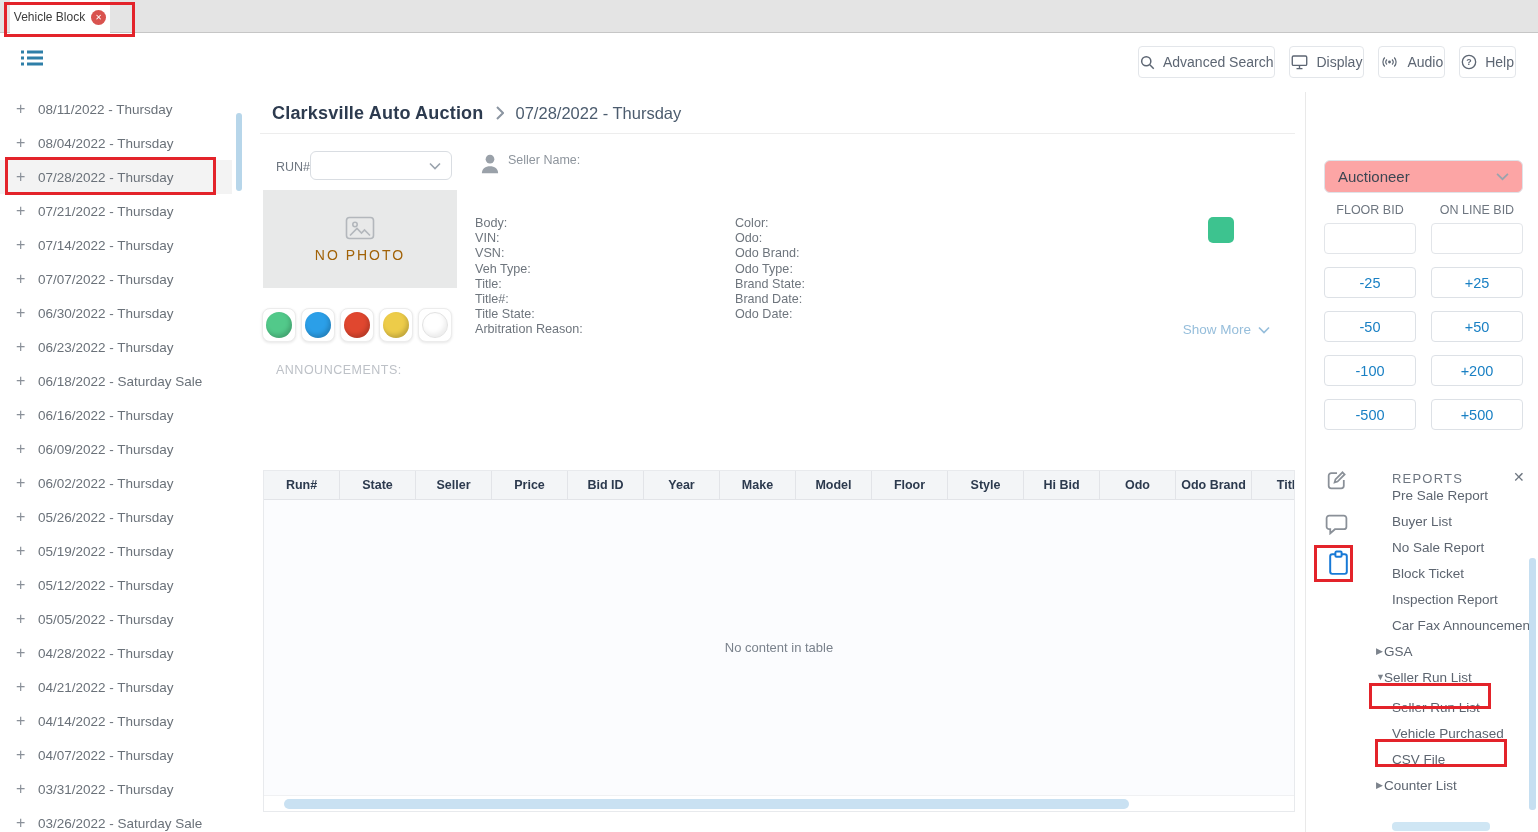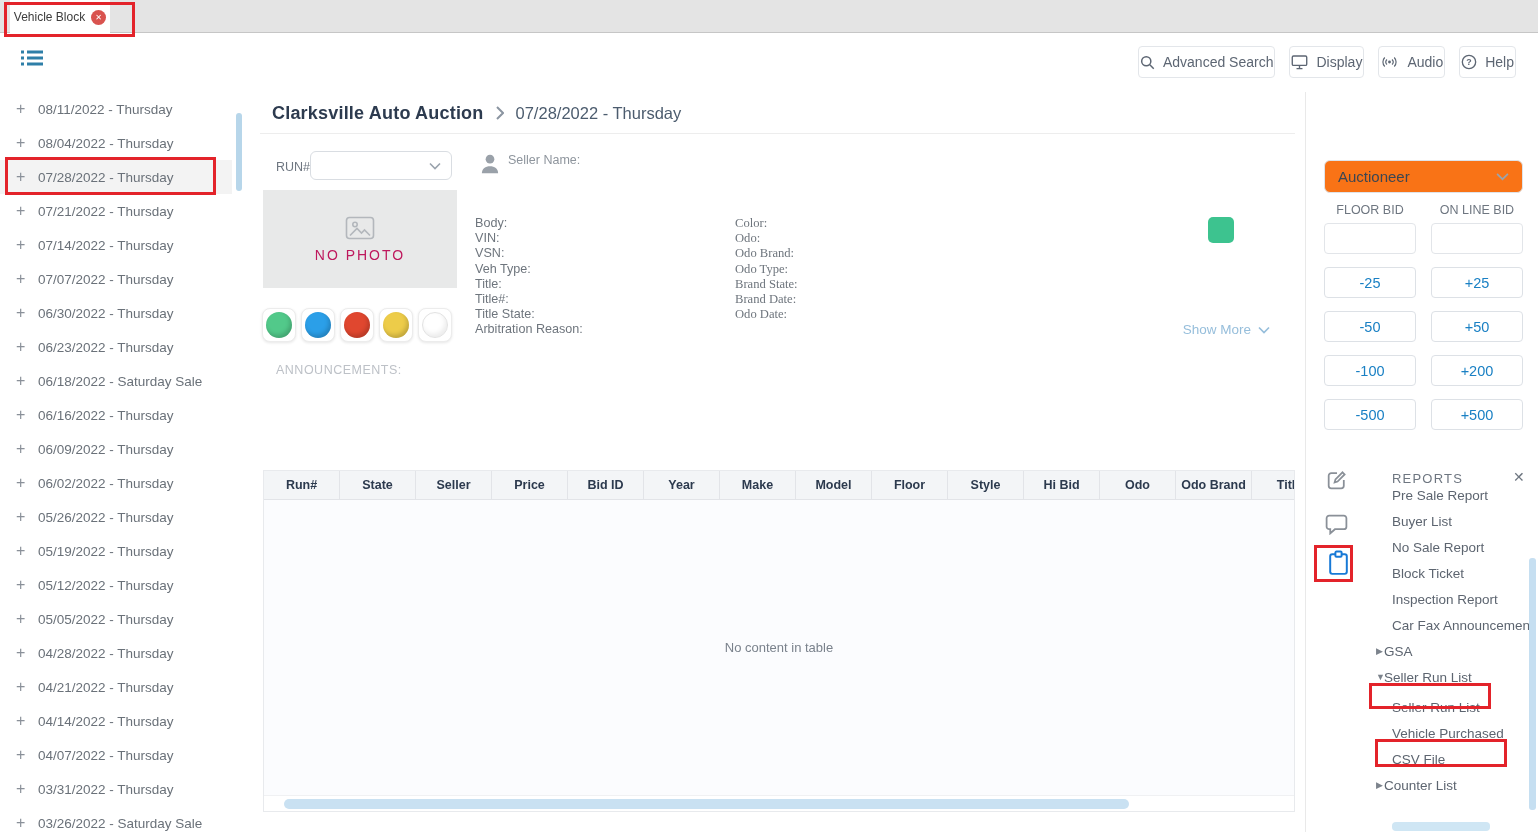--- a/index.html
+++ b/index.html
@@ -46,44 +46,44 @@
   .breadcrumb{position:absolute;left:272px;top:101px;height:24px;display:flex;align-items:center;gap:12px;}
   .bc-auction{font-size:18px;font-weight:bold;color:var(--txt-dark);letter-spacing:.2px;}
   .bc-date{font-size:16.5px;color:#4c5c6e;}
 
   
   .run-label{position:absolute;left:276px;top:160px;font-size:12.5px;color:#6e7680;}
   .run-select{position:absolute;left:310px;top:151px;width:142px;height:29px;border:1px solid #d9dde2;border-radius:6px;background:#fff;display:flex;align-items:center;justify-content:space-between;padding:0 10px;cursor:pointer;color:#4c5560;font-size:13px;}
   .seller-icon{position:absolute;left:477px;top:150px;}
   .seller-label{position:absolute;left:508px;top:153px;font-size:12.5px;color:#8e959d;}
   .photo-box{position:absolute;left:263px;top:190px;width:194px;height:98px;background:#e8e9e9;display:flex;flex-direction:column;align-items:center;justify-content:center;gap:7px;}
-  .no-photo-text{font-size:14px;letter-spacing:2px;color:#be185d;}
+  .no-photo-text{font-size:14px;letter-spacing:2px;color:#a16207;}
   .dots-row{position:absolute;left:262px;top:308px;display:flex;gap:5px;}
   .dot-btn{width:34px;height:34px;background:#fff;border:1px solid #ececec;border-radius:8px;box-shadow:0 1px 3px rgba(0,0,0,.10);display:flex;align-items:center;justify-content:center;cursor:pointer;}
   .dot{width:26px;height:26px;border-radius:50%;box-shadow:inset -2px -3px 4px rgba(0,0,0,.18);}
   .dot.white{border:1px solid #e2e2e2;box-shadow:inset -2px -3px 5px rgba(0,0,0,.08);}
   .fields{position:absolute;font-size:12.6px;line-height:15.2px;color:#6e757d;white-space:nowrap;}
   .fields-col1{left:475px;top:216px;}
-  .fields-col2{left:735px;top:216px;font-family:Liberation Serif, serif;}
+  .fields-col2{left:735px;top:216px;}
   .fields-col3{left:940px;top:216px;}
   .status-square{position:absolute;left:1208px;top:217px;width:26px;height:26px;border-radius:5px;background:var(--status-green);}
   .show-more{position:absolute;left:1140px;top:322px;width:130px;display:flex;align-items:center;justify-content:flex-end;gap:7px;font-size:13.5px;color:var(--link-blue);cursor:pointer;}
   .announcements{position:absolute;left:276px;top:363px;font-size:12.5px;letter-spacing:.5px;color:#bdc1c7;}
 
   
   .run-table{position:absolute;left:263px;top:470px;width:1032px;height:342px;border:1px solid #e8eaed;background:#fbfcfe;display:flex;flex-direction:column;overflow:hidden;}
   .rt-head{height:29px;flex:0 0 29px;background:#f3f5f7;border-bottom:1px solid #e2e4e8;display:flex;overflow:hidden;}
   .rt-th{flex:0 0 76px;display:flex;align-items:center;justify-content:center;font-size:12.5px;font-weight:bold;color:#2c3a4e;border-right:1px solid #e2e4e8;white-space:nowrap;overflow:hidden;}
   .rt-body{flex:1;display:flex;align-items:center;justify-content:center;}
   .rt-empty{font-size:13px;color:#7a828c;}
   .rt-scroll-track{flex:0 0 16px;background:#fff;border-top:1px solid #f0f1f3;position:relative;}
   .rt-scroll-thumb{position:absolute;left:20px;top:3px;width:845px;height:10px;border-radius:5px;background:var(--scrollbar-blue);}
 
   
-  .auctioneer{position:absolute;left:1324px;top:160px;width:199px;height:33px;border:1px solid #dfe3e8;border-radius:6px;background:#f97316;display:flex;align-items:center;justify-content:space-between;padding:0 13px;cursor:pointer;}
+  .auctioneer{position:absolute;left:1324px;top:160px;width:199px;height:33px;border:1px solid #dfe3e8;border-radius:6px;background:#fca5a5;display:flex;align-items:center;justify-content:space-between;padding:0 13px;cursor:pointer;}
   .auctioneer span{font-size:15px;color:#3c4652;}
   .bid-col-label{position:absolute;top:203px;width:92px;text-align:center;font-size:12.5px;color:#6e7680;white-space:nowrap;}
   .bid-col-label.floor{left:1324px;}
   .bid-col-label.online{left:1431px;}
   .bid-input{position:absolute;top:223px;width:92px;height:31px;border:1px solid #e2e5e9;border-radius:4px;background:#fff;font-family:inherit;font-size:14px;color:#3c4652;padding:0 8px;}
   .bid-input.floor{left:1324px;}
   .bid-input.online{left:1431px;}
   .bid-btn{position:absolute;width:92px;height:31px;border:1px solid #dde1e6;border-radius:4px;background:#fff;color:var(--accent-blue);font-size:14.5px;font-family:inherit;cursor:pointer;display:flex;align-items:center;justify-content:center;}
 
   

